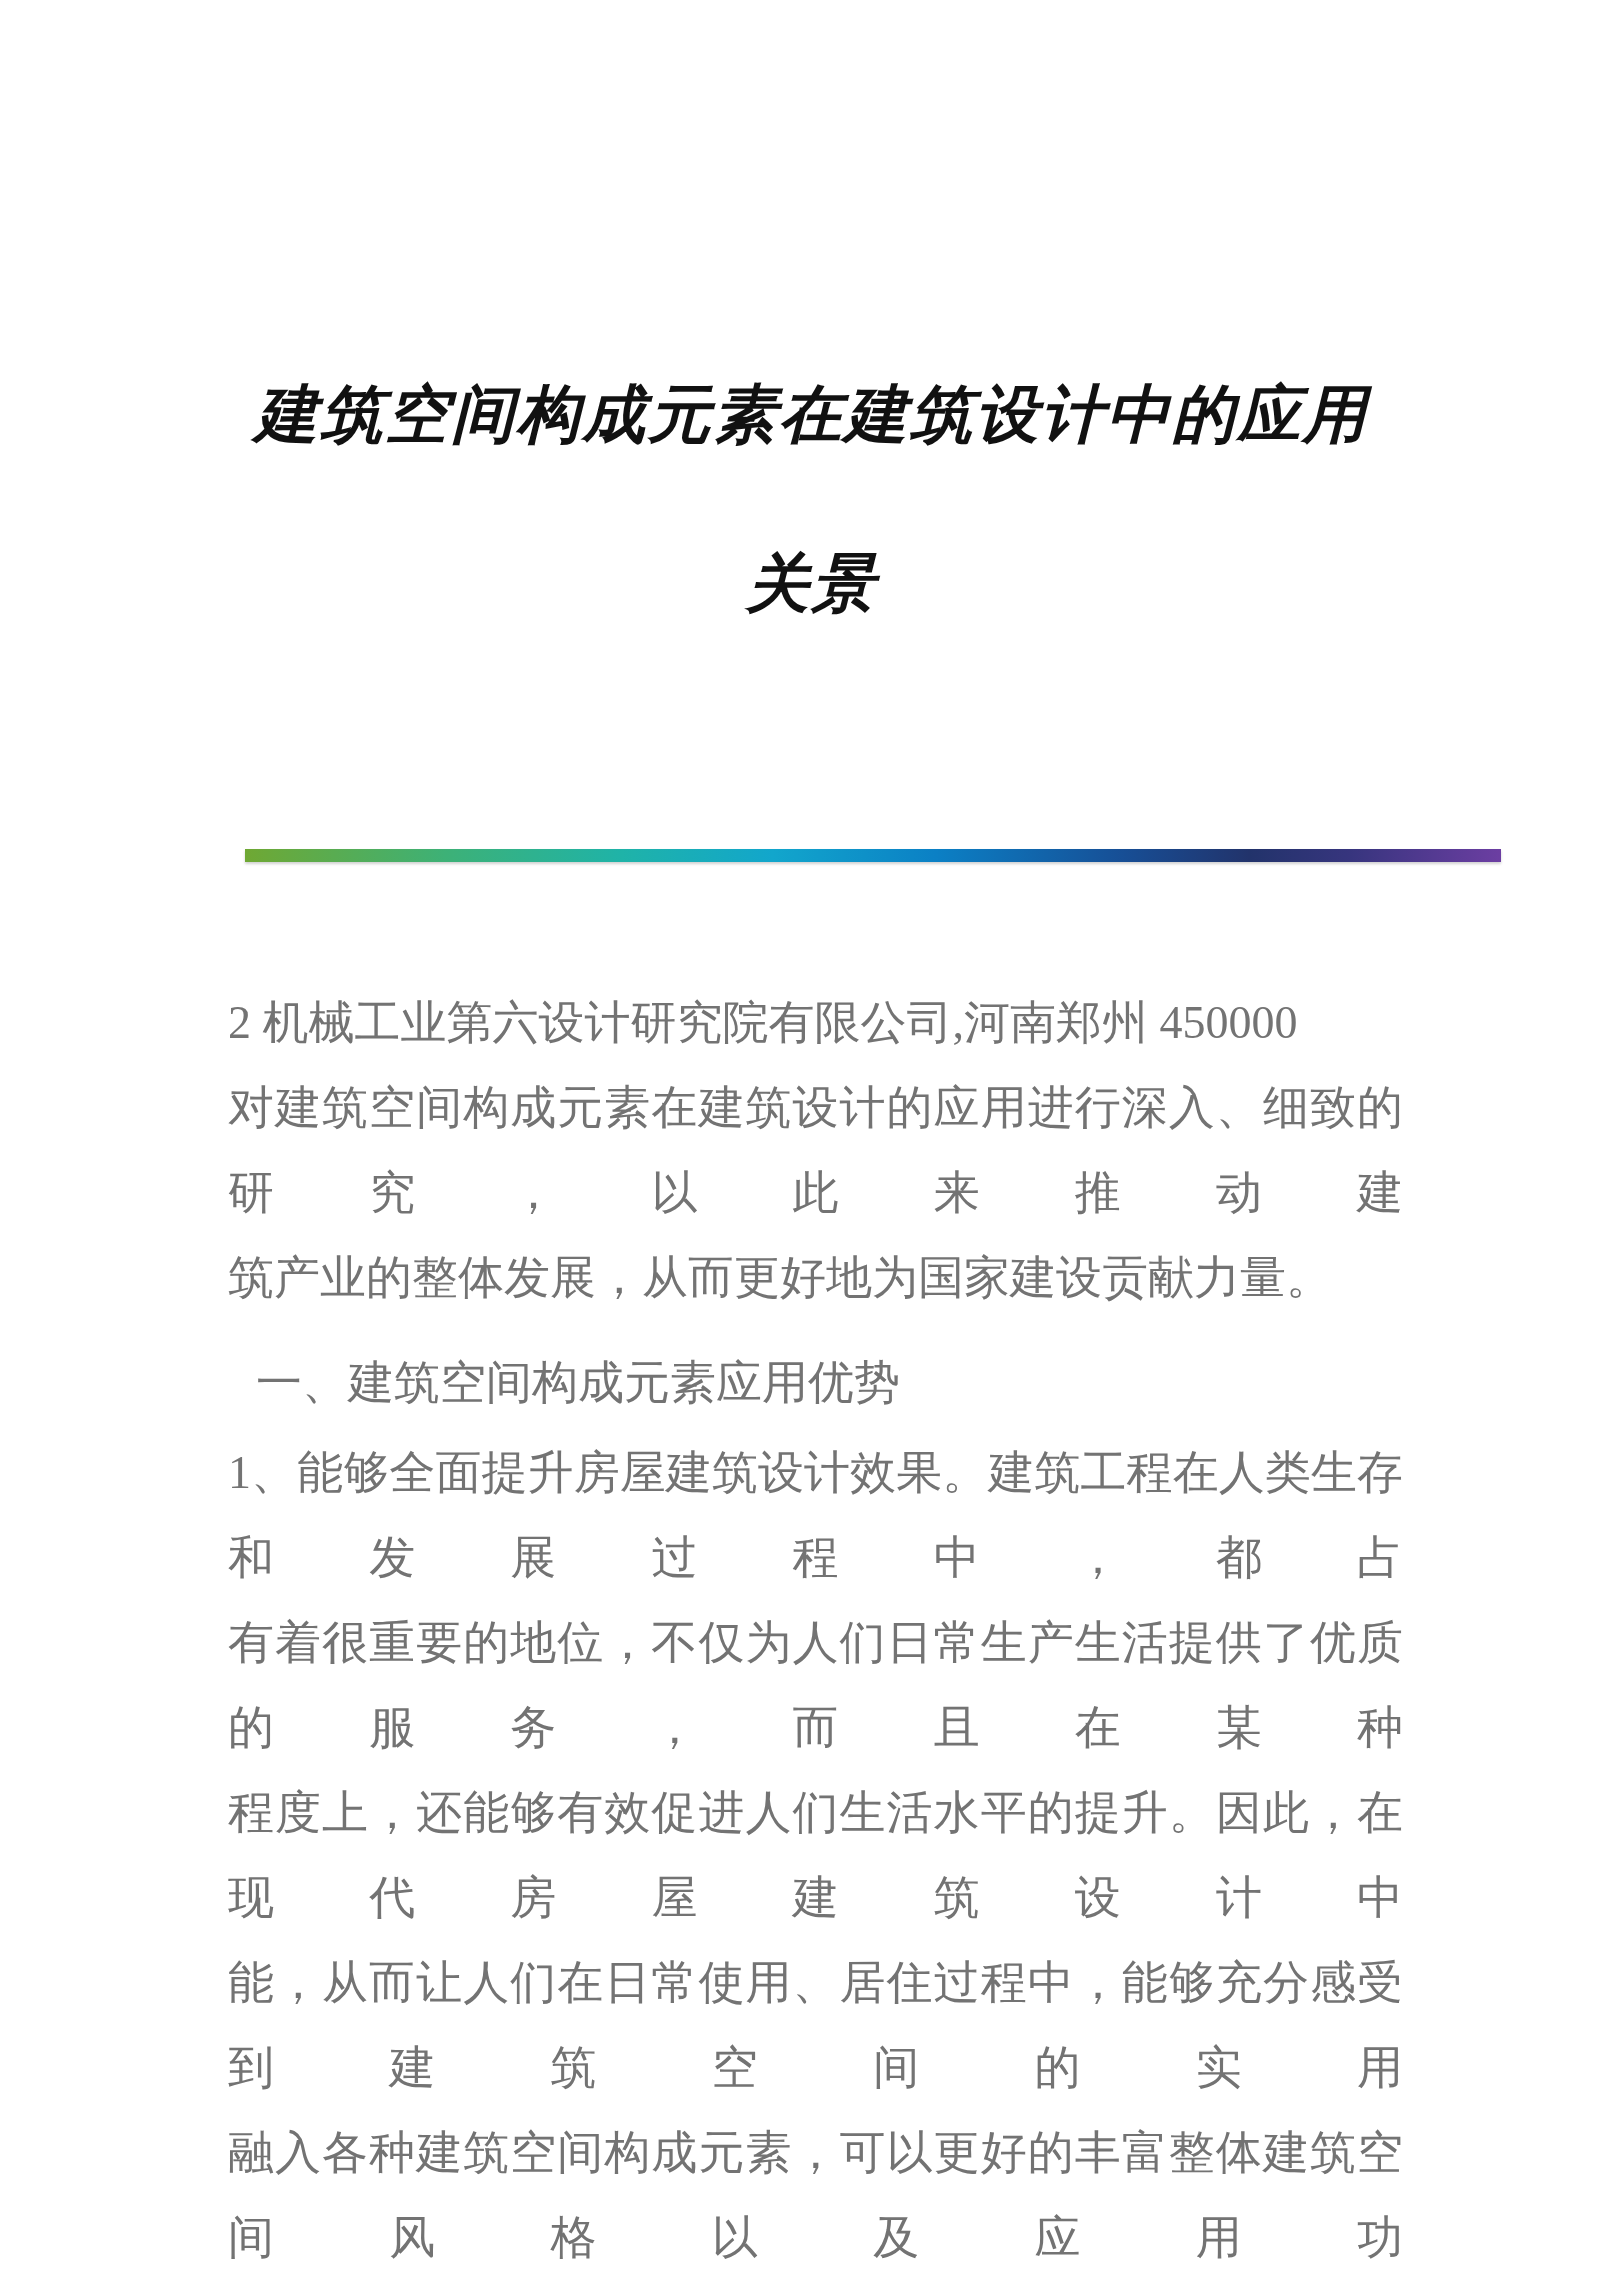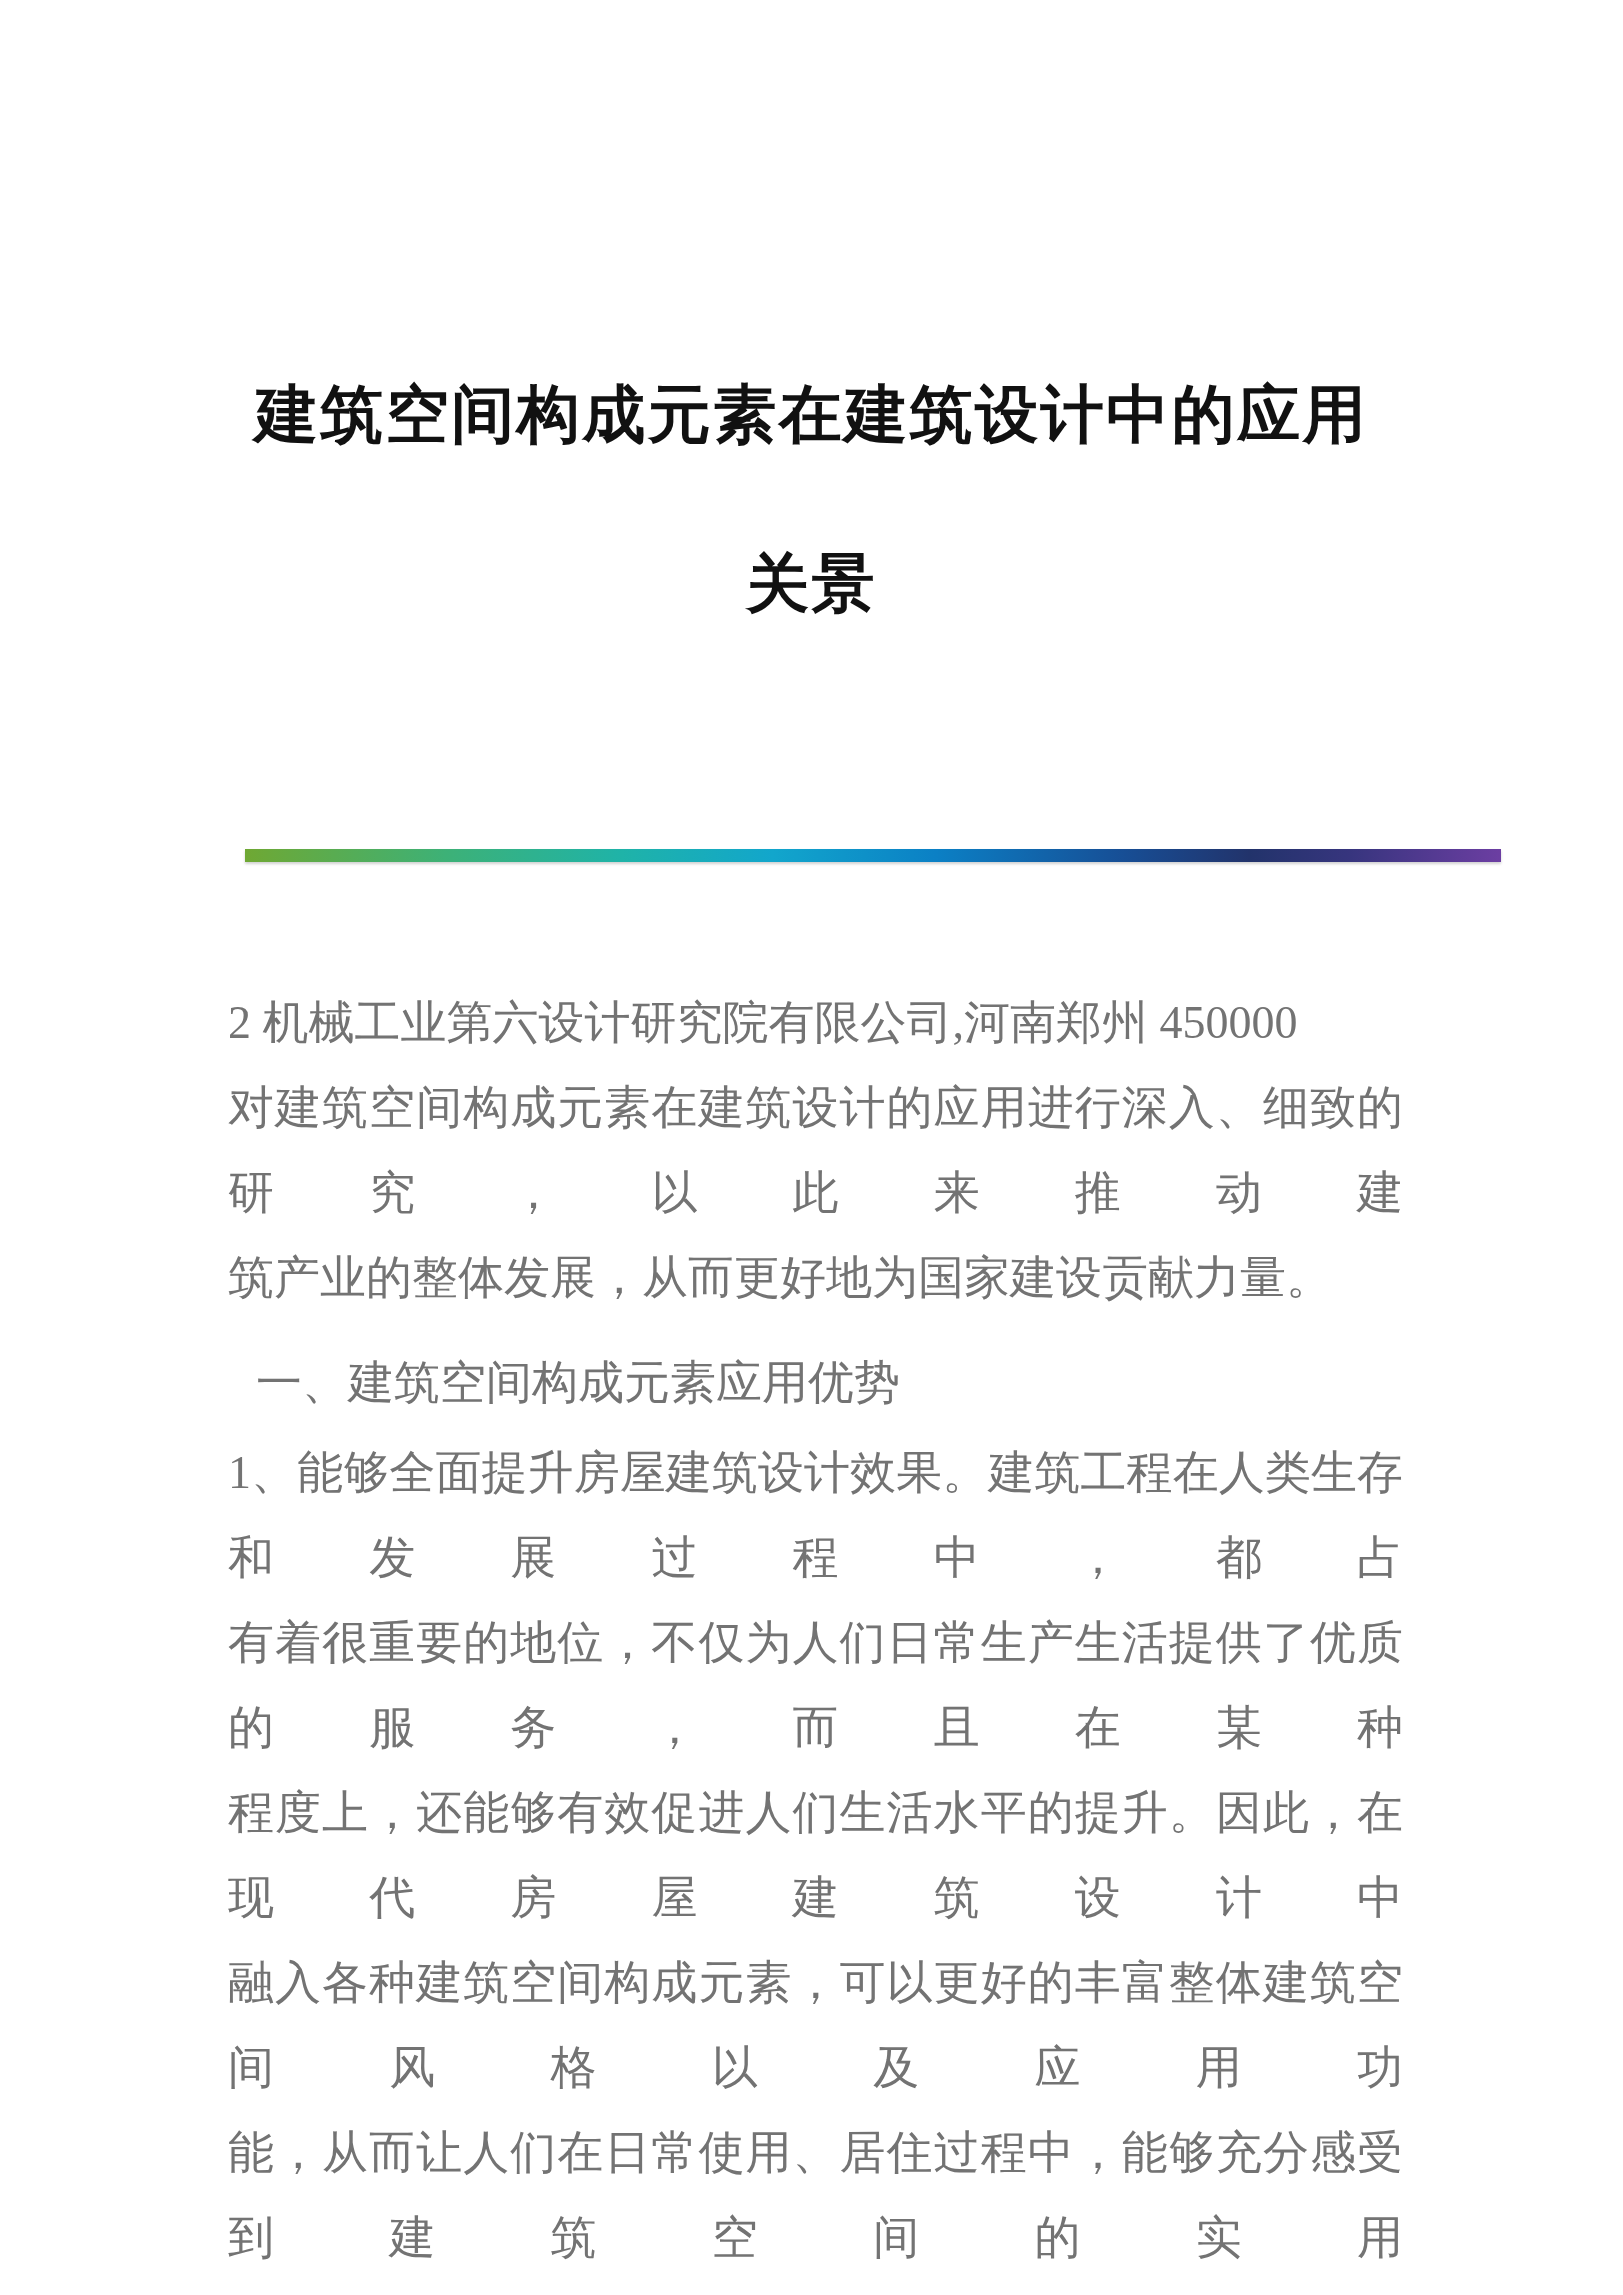--- a/index.html
+++ b/index.html
@@ -18,21 +18,21 @@
     top: 331px;
     left: 0;
     width: 1623px;
     text-align: center;
     font-size: 63px;
     font-weight: 700;
     line-height: 169px;
     letter-spacing: 2.5px;
     color: #111111;
   }
-  .title-line { display: block; }
+  .title-line { display: block; font-style: italic; }
   .divider {
     position: absolute;
     top: 849px;
     left: 245px;
     width: 1256px;
     height: 12.7px;
     box-shadow: 0 1.7px 2.5px rgba(0,0,0,0.18);
     
     background: #cccccc;
   }
@@ -74,20 +74,20 @@
 
     <span class="line full">对建筑空间构成元素在建筑设计的应用进行深入、细致的研究，以此来推动建</span>
     <span class="line">筑产业的整体发展，从而更好地为国家建设贡献力量。</span>
 
 
     <span class="line gap-keywords-heading">一、建筑空间构成元素应用优势</span>
 
     <span class="line full gap-heading-para">1、能够全面提升房屋建筑设计效果。建筑工程在人类生存和发展过程中，都占</span>
     <span class="line full">有着很重要的地位，不仅为人们日常生产生活提供了优质的服务，而且在某种</span>
     <span class="line full">程度上，还能够有效促进人们生活水平的提升。因此，在现代房屋建筑设计中</span>
+    <span class="line full">能，从而让人们在日常使用、居住过程中，能够充分感受到建筑空间的实用</span>
     <span class="line full">融入各种建筑空间构成元素，可以更好的丰富整体建筑空间风格以及应用功</span>
-    <span class="line full">能，从而让人们在日常使用、居住过程中，能够充分感受到建筑空间的实用</span>
     <span class="line">性、舒适性以及美观性。</span>
 
   </div>
 
 </div>
 
 
 </body></html>

